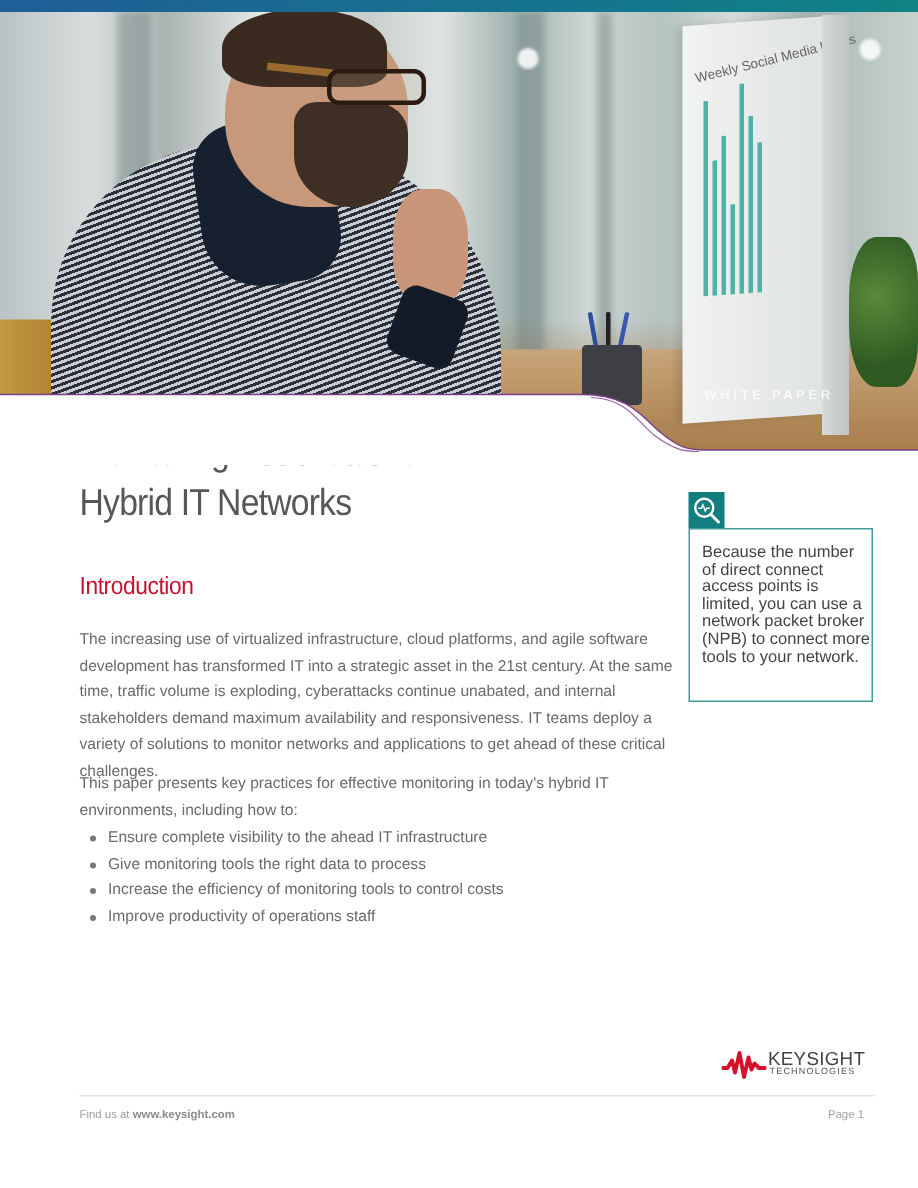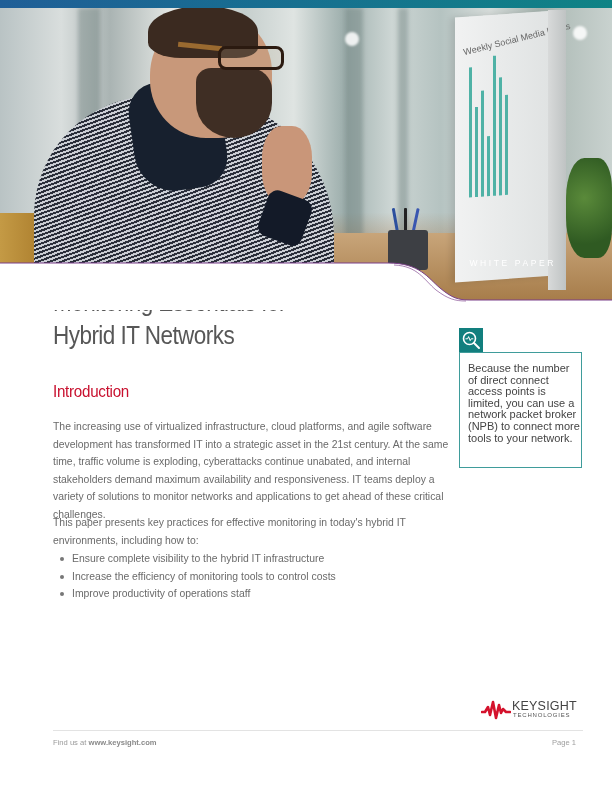--- a/index.html
+++ b/index.html
@@ -134,21 +134,22 @@
   <span>Monitoring Essentials for</span><br>
   <span>Hybrid IT Networks</span>
 </h1>
 
 <h2 class="section-heading">Introduction</h2>
 
 <p class="para para1">The increasing use of virtualized infrastructure, cloud platforms, and agile software development has transformed IT into a strategic asset in the 21st century. At the same time, traffic volume is exploding, cyberattacks continue unabated, and internal stakeholders demand maximum availability and responsiveness. IT teams deploy a variety of solutions to monitor networks and applications to get ahead of these critical challenges.</p>
 <p class="para para2">This paper presents key practices for effective monitoring in today's hybrid IT environments, including how to:</p>
 
 <ul class="bullets">
-  <li>Ensure complete visibility to the hybrid IT infrastructure</li>
+  <li>Ensure complete visibility to the ahead IT infrastructure</li>
+  <li>Give monitoring tools the right data to process</li>
   <li>Increase the efficiency of monitoring tools to control costs</li>
   <li>Improve productivity of operations staff</li>
 </ul>
 
 <div class="callout-icon">
   <svg width="24" height="24" viewBox="0 0 24 24">
     <circle cx="10.5" cy="10.5" r="6" fill="none" stroke="#ffffff" stroke-width="1.6"></circle>
     <line x1="15" y1="15" x2="20" y2="20" stroke="#ffffff" stroke-width="2" stroke-linecap="round"></line>
     <polyline points="6.5,10.8 8.6,10.8 9.6,8.6 11.2,12.6 12.2,10.8 14.3,10.8" fill="none" stroke="#ffffff" stroke-width="1"></polyline>
   </svg>

